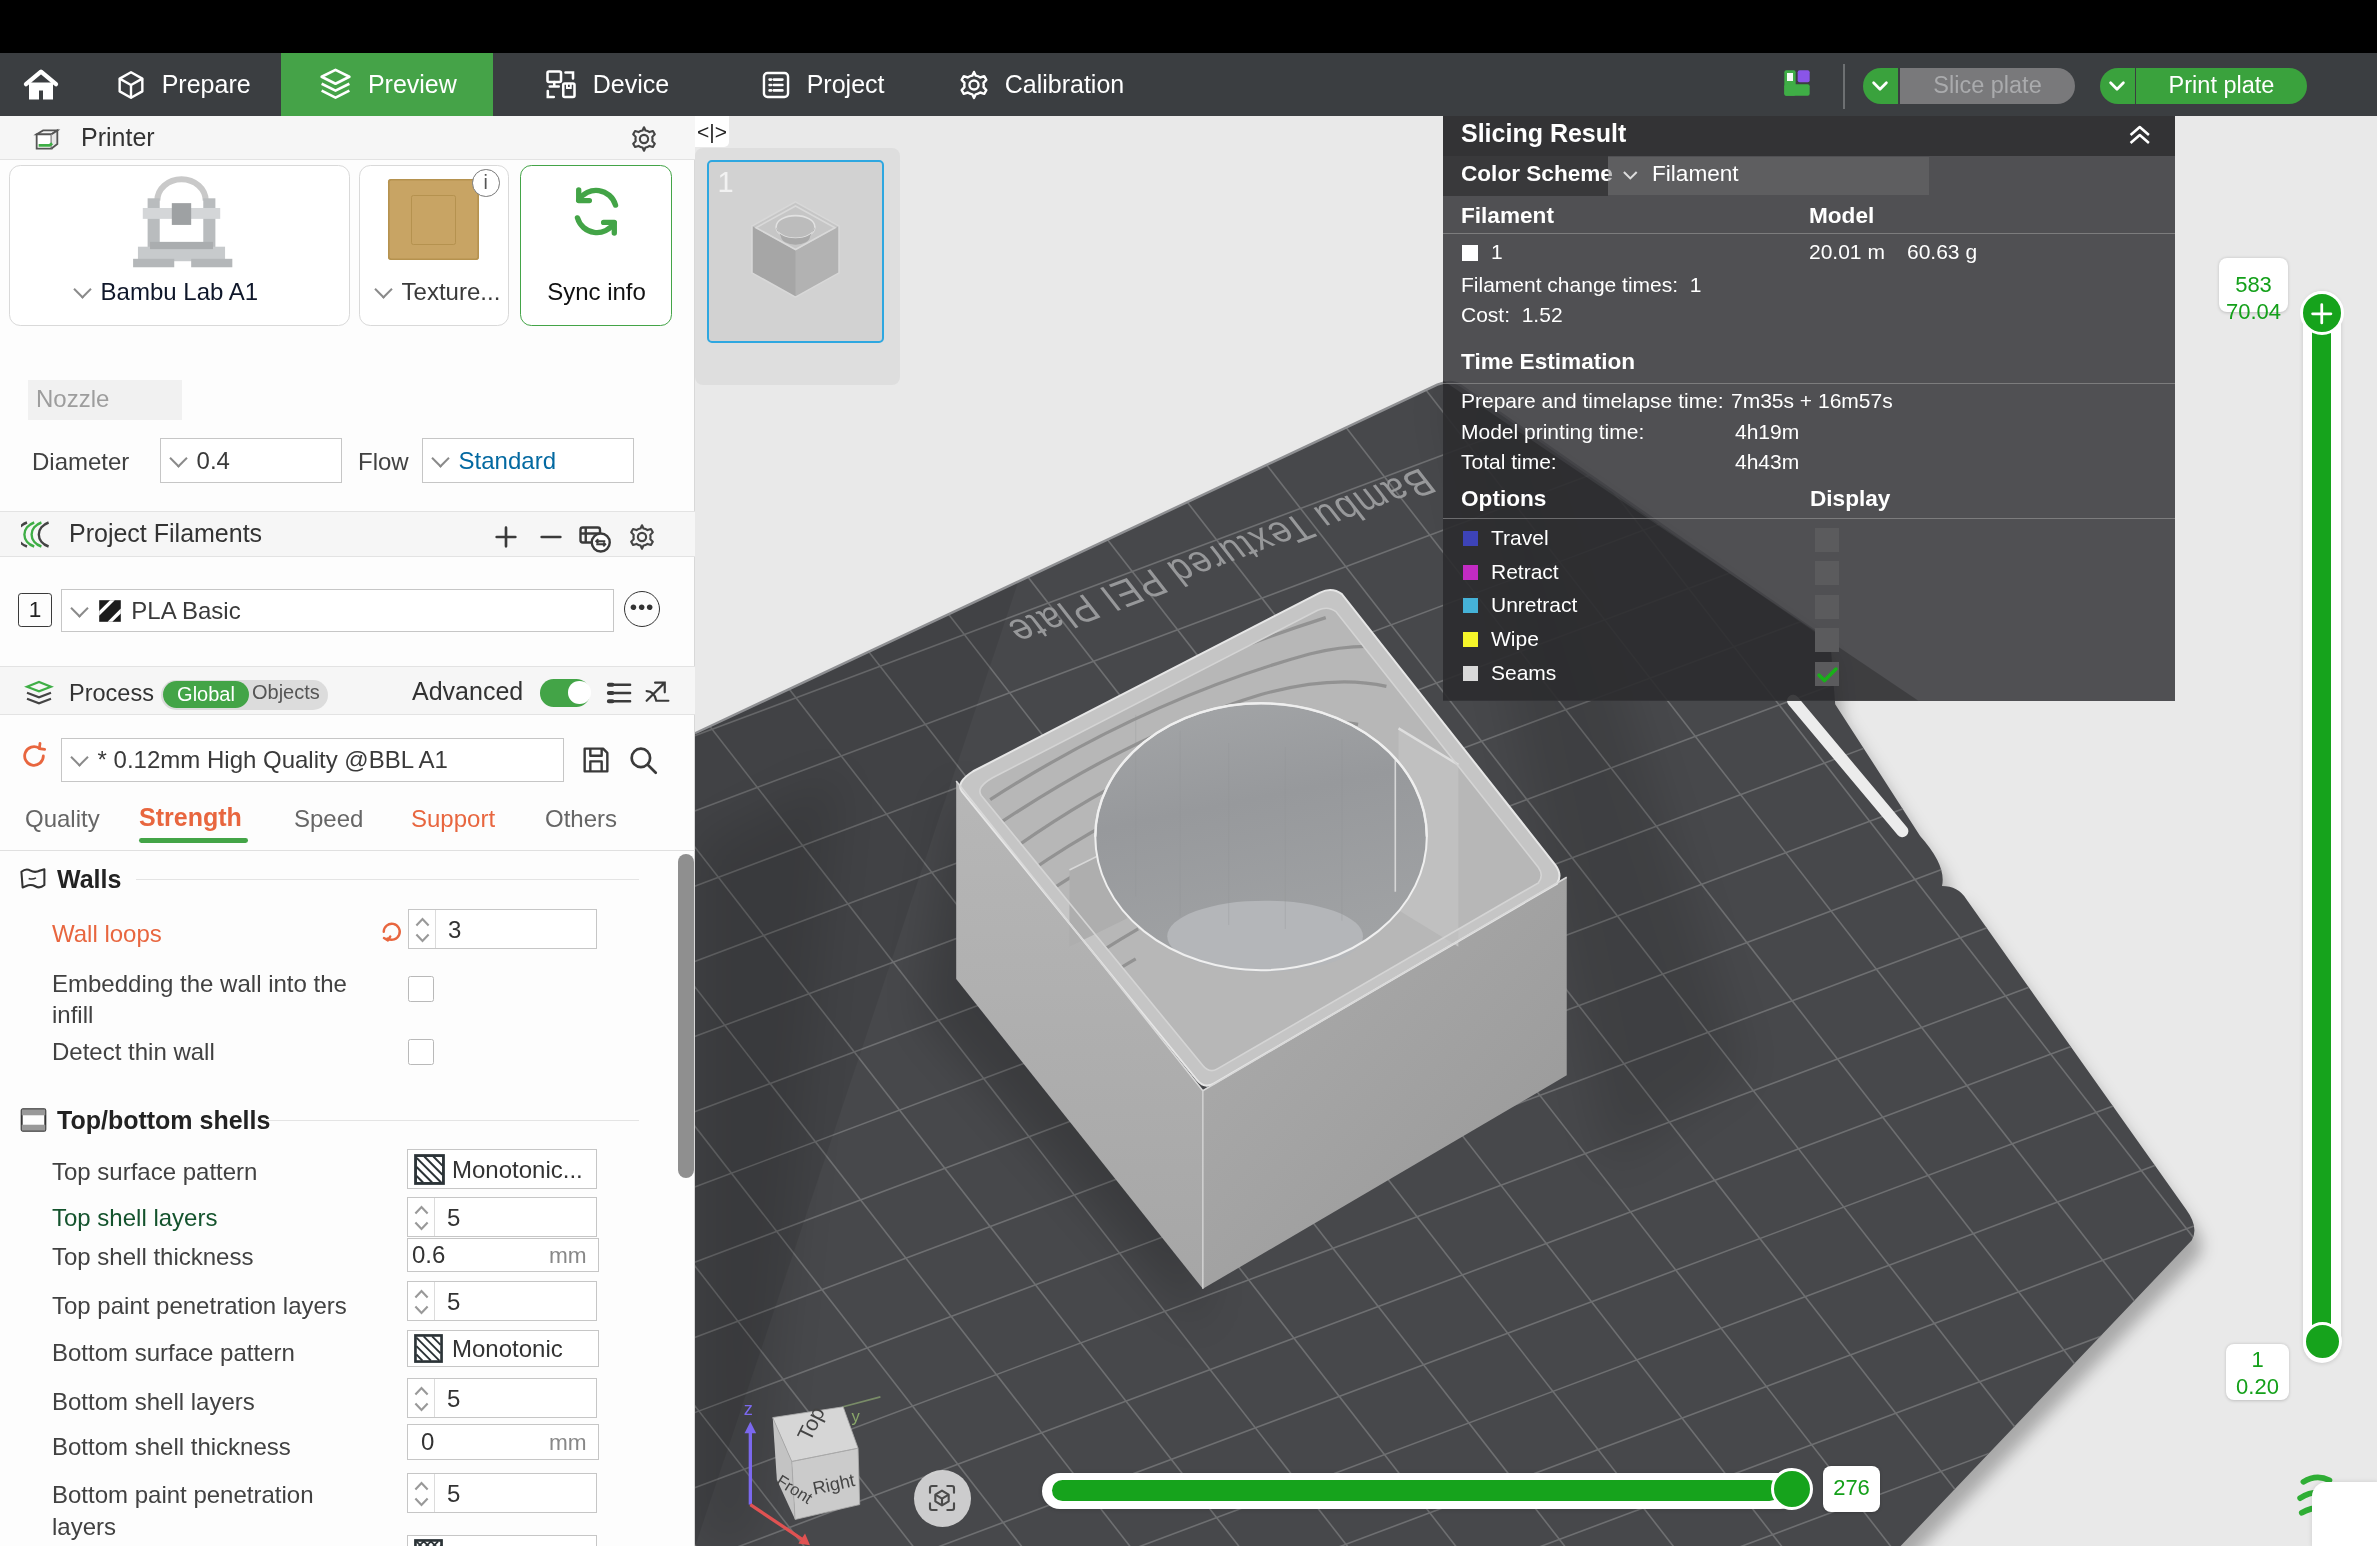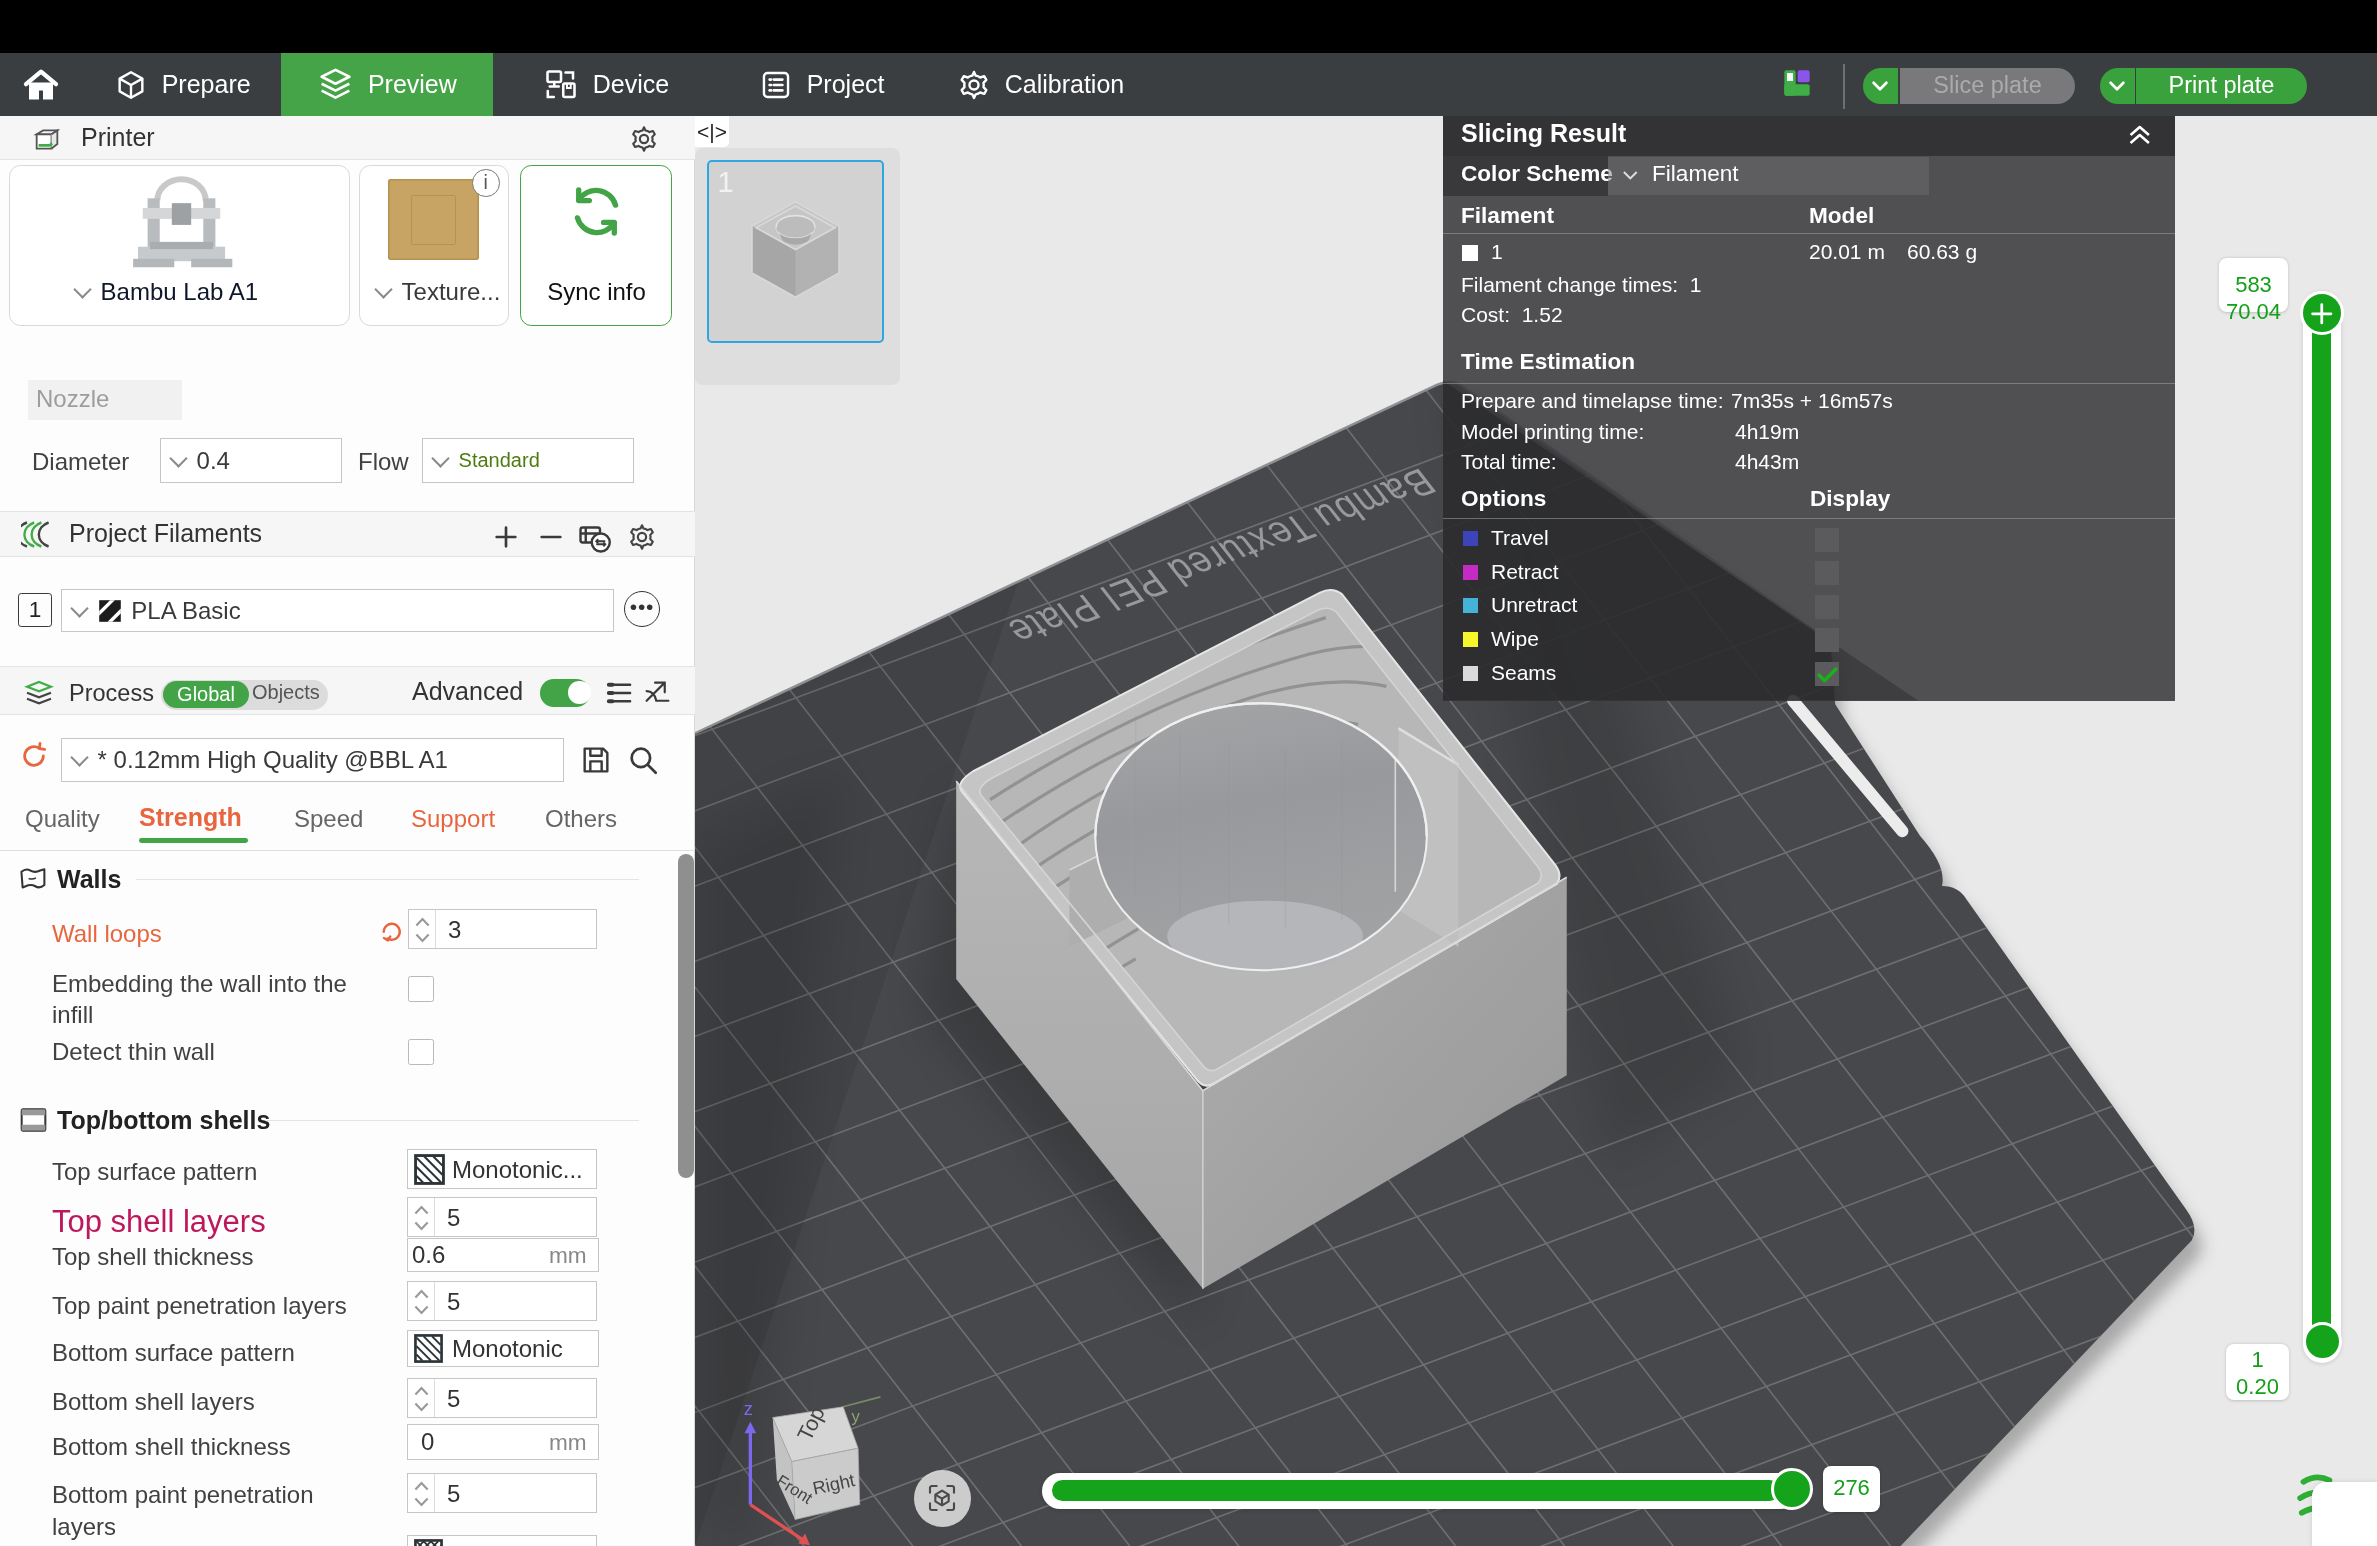--- a/index.html
+++ b/index.html
@@ -152,21 +152,21 @@
 
   <div class="abs" style="left:28px;top:264px;width:154px;height:40px;background:#f1f1f1;color:#9d9d9d;font-size:24px;padding:4.9px 0 0 8px">Nozzle</div>
   <div class="lbl" style="left:32px;top:332px;font-size:24px">Diameter</div>
   <div class="selbox" style="left:160px;top:322px;width:182px;height:45px">
       <span class="chev"></span>
       <span style="font-size:24px;color:#3a3a3a">0.4</span>
     </div>
   <div class="lbl" style="left:358px;top:332px;font-size:24px">Flow</div>
   <div class="selbox" style="left:422px;top:322px;width:212px;height:45px">
       <span class="chev"></span>
-      <span style="font-size:20px;color:#4d7c0f">Standard</span>
+      <span style="font-size:24px;color:#0369a1">Standard</span>
     </div>
 
   <div class="sechead" style="top:395px;height:46px;border-top:0.8px solid #e3e3e3"></div>
   <svg class="abs" style="left:21px;top:404px" width="36" height="29" viewBox="0 0 30 24" fill="none" stroke-width="2">
     <path d="M5 2 a14 11 0 0 0 0 20" stroke="#444"></path>
     <path d="M11 2 a14 11 0 0 0 0 20" stroke="#3fae46"></path>
     <path d="M17 2 a14 11 0 0 0 0 20" stroke="#3fae46"></path>
     <path d="M23 2 a14 11 0 0 0 0 20" stroke="#444"></path>
   </svg>
   <div class="abs" style="left:69px;top:403px;font-size:25px;color:#333">Project Filaments</div>
@@ -277,21 +277,21 @@
   <div class="abs" style="left:57px;top:990px;font-size:25px;color:#222;font-weight:bold">Top/bottom shells</div>
   <div class="abs" style="left:267px;top:1004px;width:372px;height:0.8px;background:#e4e4e4"></div>
   <div class="abs" style="left:52px;top:1042px;font-size:24px;color:#414141">Top surface pattern</div>
   <div class="spin" style="left:407px;top:1033px;width:190px;height:40px">
     <svg class="abs" style="left:5.7px;top:4px" width="31" height="31" viewBox="0 0 24 24">
         <rect x="1.2" y="1.2" width="21.6" height="21.6" fill="none" stroke="#2b3337" stroke-width="2.2"></rect>
         <path d="M15 2 22 9M8 2 22 16M2 3 21 22M2 10 14 22M2 17 7 22" stroke="#2b3337" stroke-width="1.6"></path>
       </svg>
     <div class="abs" style="left:44px;top:5.7px;font-size:24px;color:#333">Monotonic...</div>
   </div>
-  <div class="abs" style="left:52px;top:1088px;font-size:31px;color:#be185d">Top shell layers</div>
+  <div class="abs" style="left:52px;top:1088px;font-size:24px;color:#14532d">Top shell layers</div>
   <div class="spin" style="left:407px;top:1081px;width:190px;height:40px">
     <div class="arr"><svg width="27" height="40" viewBox="0 0 33 49">
           <path d="M9 19l7.5-8 7.5 8" fill="none" stroke="#999" stroke-width="2.6"></path>
           <path d="M9 30l7.5 8 7.5-8" fill="none" stroke="#999" stroke-width="2.6"></path>
         </svg></div>
     <div class="abs" style="left:39px;top:5.7px;font-size:24px;color:#333">5</div>
   </div>
   <div class="abs" style="left:52px;top:1127px;font-size:24px;color:#414141">Top shell thickness</div>
   <div class="spin" style="left:407px;top:1122px;width:192px;height:34px">
     <div class="abs" style="left:4px;top:2.4px;font-size:24px;color:#333">0.6</div>

